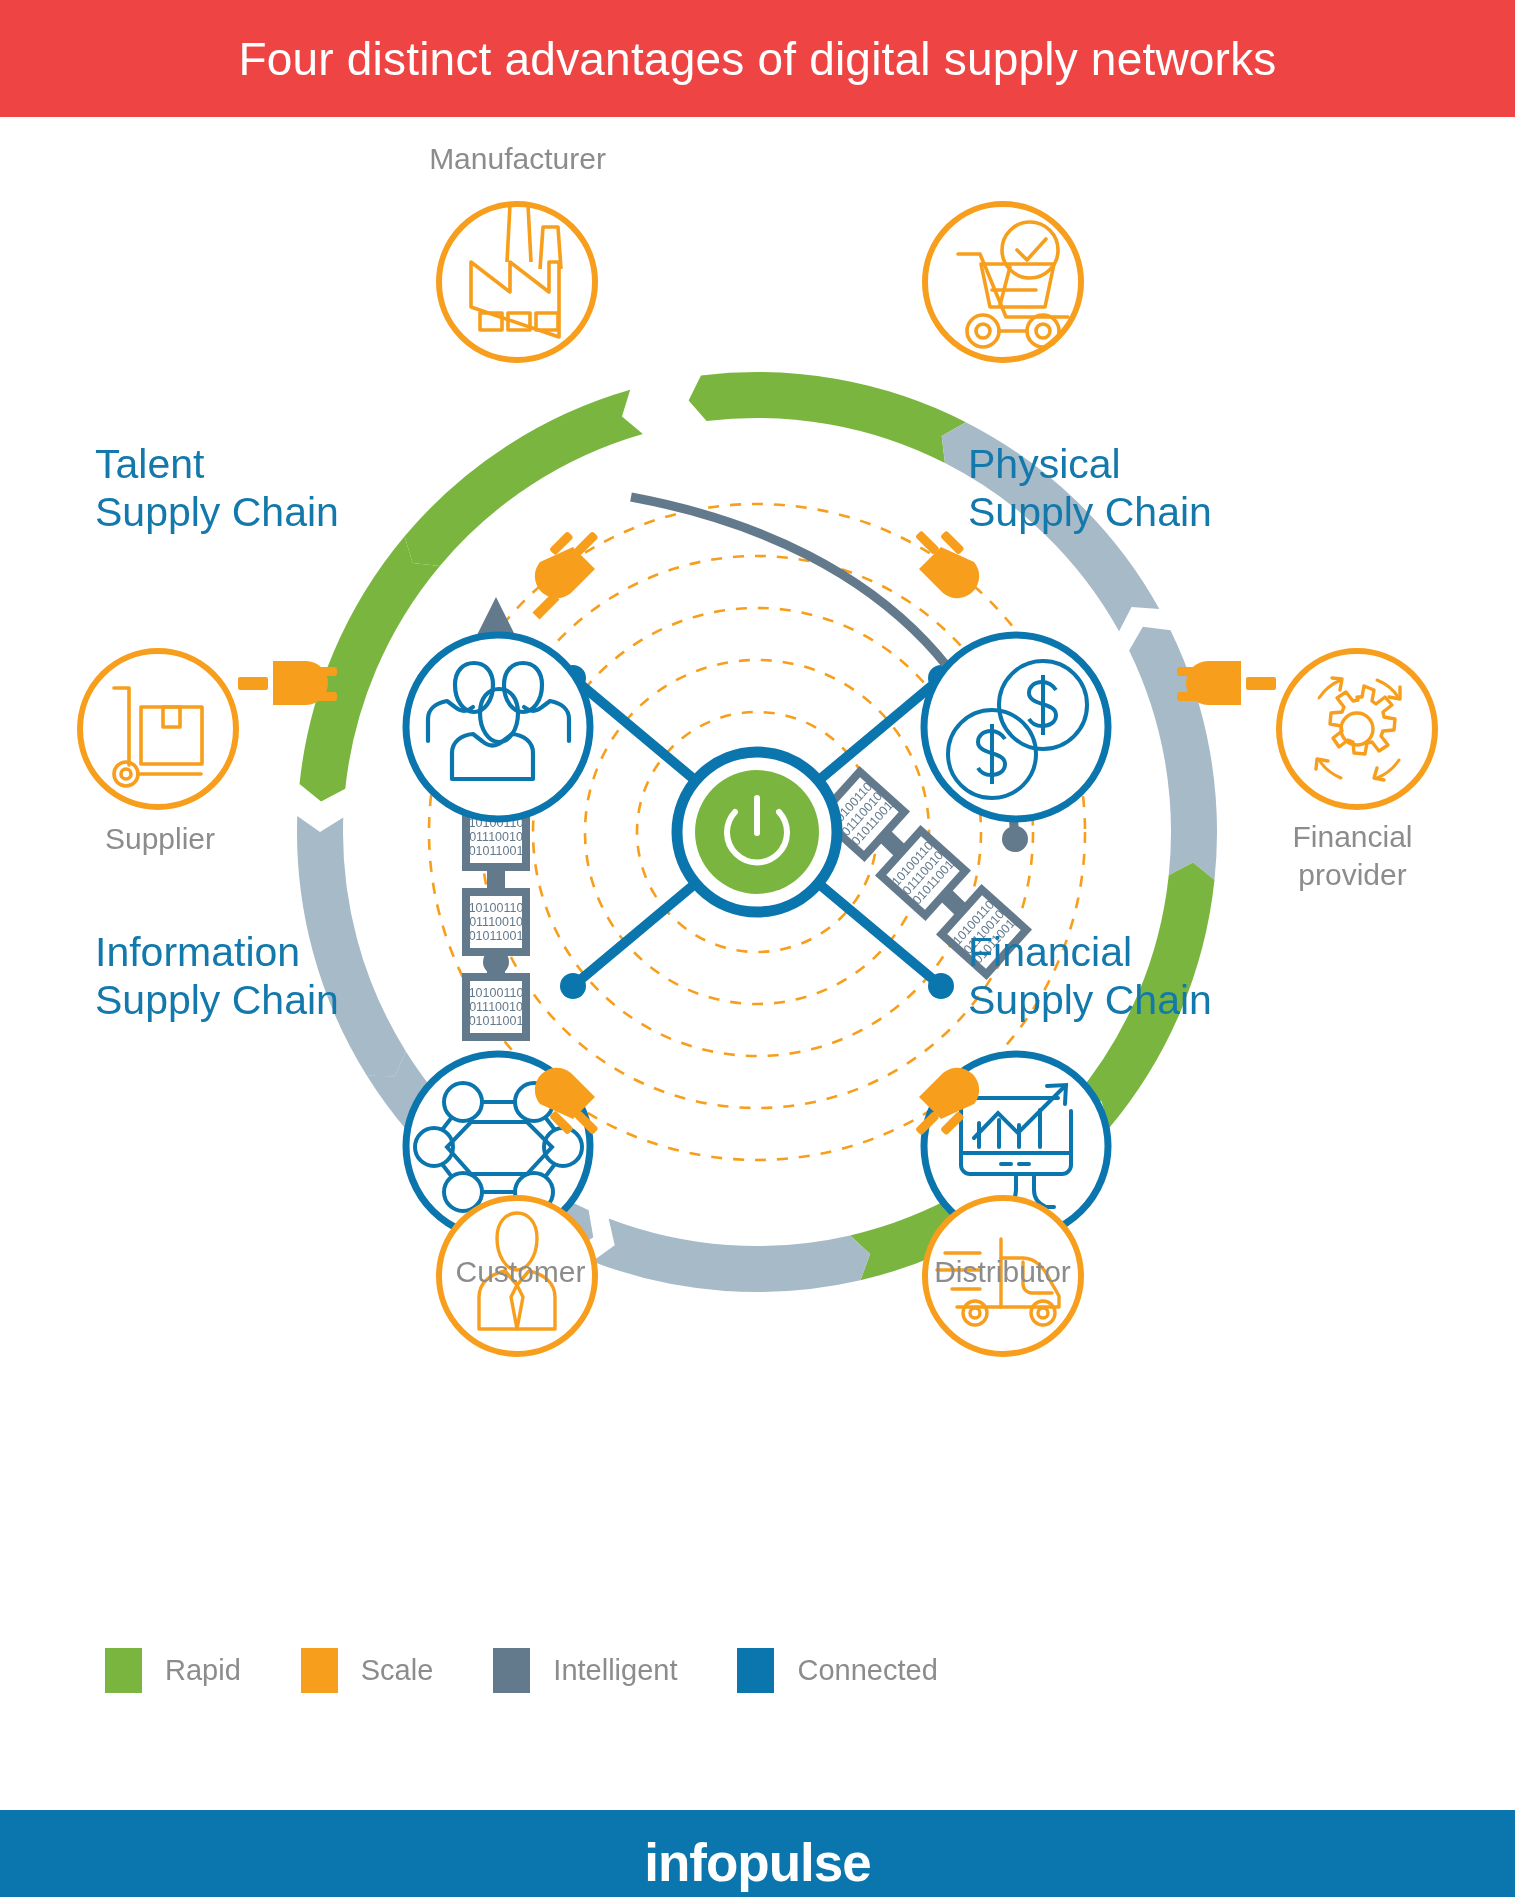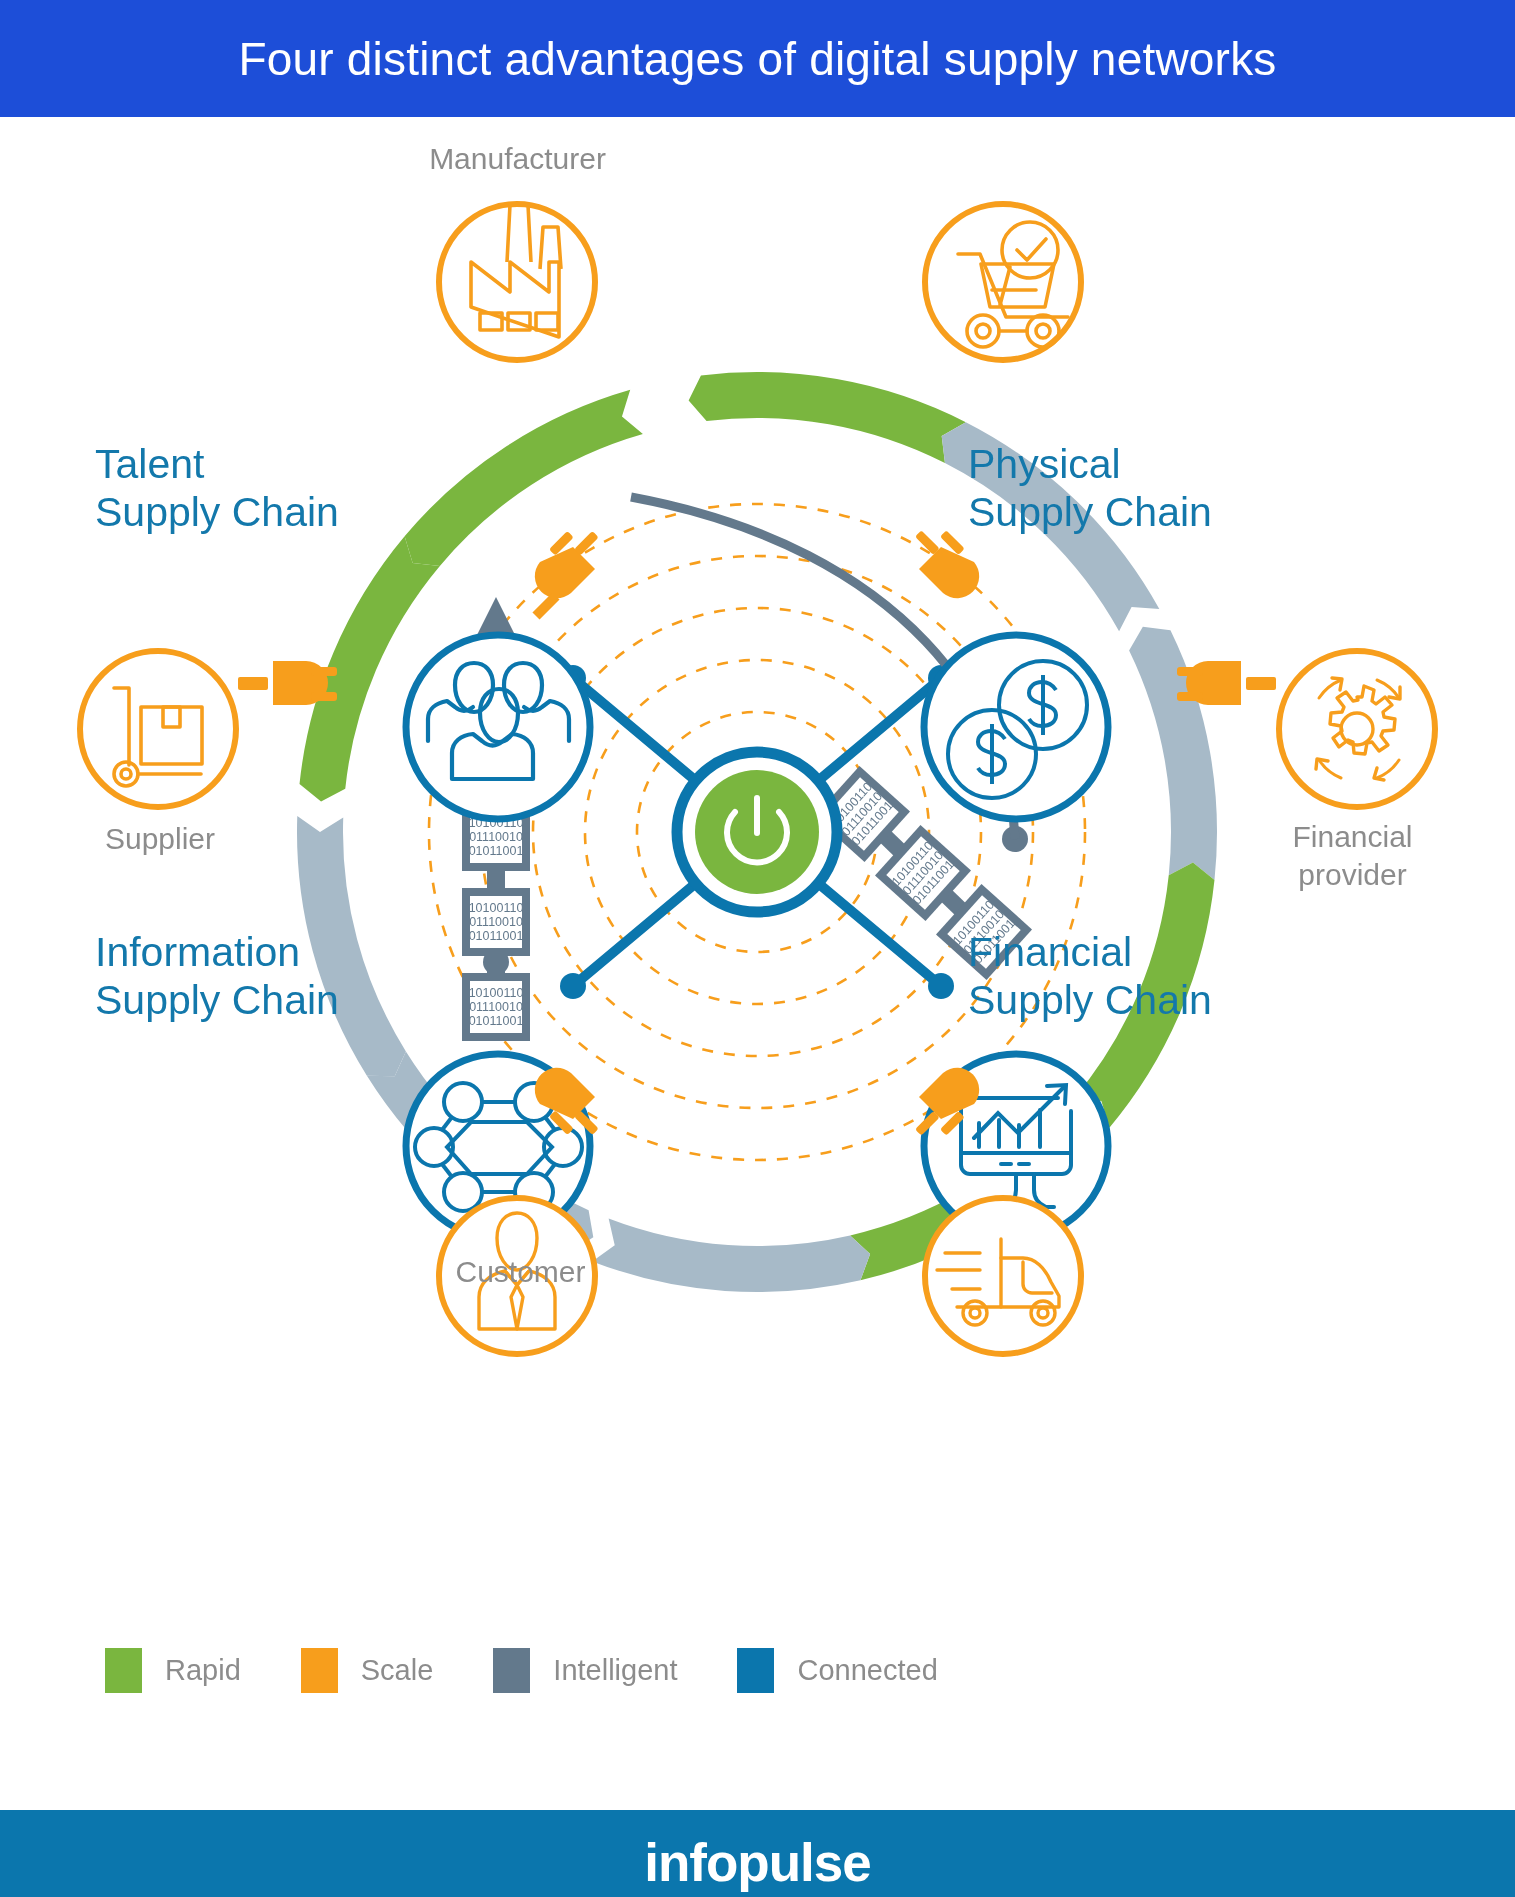--- a/index.html
+++ b/index.html
@@ -7,21 +7,21 @@
     width:1515px;height:1897px;
     background:#ffffff;
     font-family:"Liberation Sans","DejaVu Sans",sans-serif;
     overflow:hidden;position:relative;
   }
   #stage{position:absolute;inset:0;}
 
   
   .header{
     position:absolute;left:0;top:0;width:1515px;height:117px;
-    background:#1d4ed8;
+    background:#ef4444;
     display:flex;align-items:center;justify-content:center;
   }
   .header-title{
     color:#ffffff;font-size:46px;font-weight:400;letter-spacing:.2px;
     white-space:nowrap;font-family:"Liberation Sans","DejaVu Sans",sans-serif;
   }
 
   
   .footer{
     position:absolute;left:0;top:1793px;width:1515px;height:104px;
@@ -400,20 +400,21 @@
     </g>
   </svg>
 
   <div class="lbl sat-label" style="left:335px;top:140px;width:365px;">Manufacturer</div>
   <div class="lbl sat-label" style="left:0px;top:820px;width:320px;">Supplier</div>
   <div class="lbl sat-label" style="left:1190px;top:818px;width:325px;">
     <div>Financial</div>
     <div>provider</div>
   </div>
   <div class="lbl sat-label" style="left:338px;top:1253px;width:365px;">Customer</div>
+  <div class="lbl sat-label" style="left:820px;top:1253px;width:365px;">Distributor</div>
 
   <div class="lbl chain-label" style="left:95px;top:440px;text-align:left;">
     <div>Talent</div>
     <div>Supply Chain</div>
   </div>
   <div class="lbl chain-label" style="left:968px;top:440px;text-align:left;">
     <div>Physical</div>
     <div>Supply Chain</div>
   </div>
   <div class="lbl chain-label" style="left:95px;top:928px;text-align:left;">

